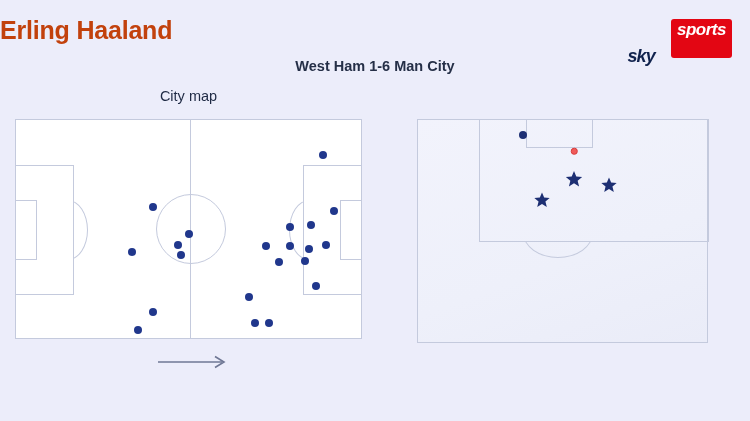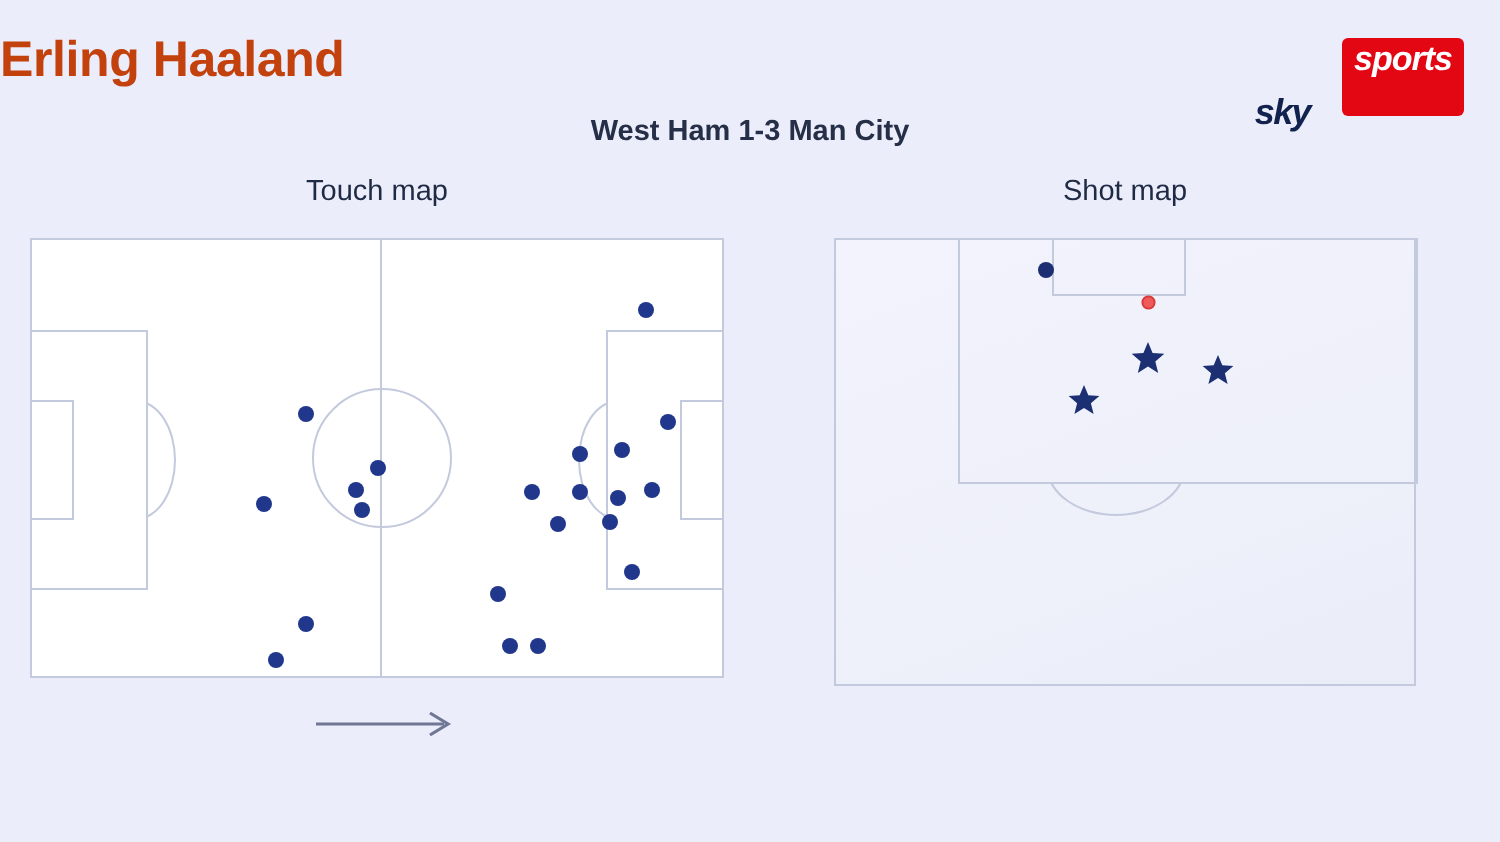--- a/index.html
+++ b/index.html
@@ -189,29 +189,28 @@
     border-radius: 50%;
     background: #1d2f73;
   }
 </style>
 </head>
 <body>
 
 <div id="root">
 
   <div class="title">Erling Haaland</div>
-  <div class="subtitle">West Ham 1-3 Man City</div>
+  <div class="subtitle">West Ham 1-6 Man City</div>
 
   <div class="logo">
     <span class="logo-sky">sky</span>
     <span class="logo-sports">sports</span>
   </div>
 
-  <div class="panel-heading" id="touch-heading">Touch map</div>
-  <div class="panel-heading" id="shot-heading">Shot map</div>
+  <div class="panel-heading" id="touch-heading">City map</div>
 
   <div class="pitch" id="touch-pitch">
 
     <div class="halfway" style="left:173.5px;"></div>
 
     <div class="circle" style="left:139.5px; top:74px; width:70px; height:70px;"></div>
 
     <div class="pitch-line" style="left:-1px; top:45px; width:59px; height:130px;"></div>
 
     <div class="pitch-line" style="left:-1px; top:80px; width:22px; height:60px;"></div>

